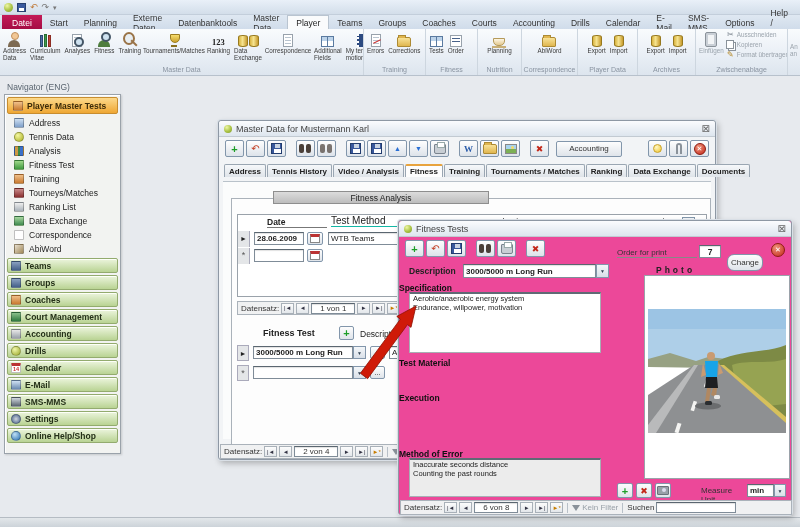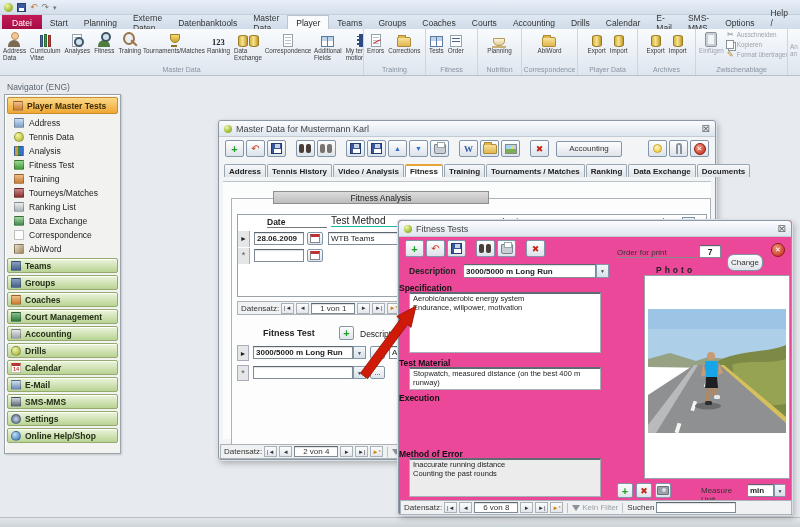--- a/index.html
+++ b/index.html
@@ -745,26 +745,25 @@
       <span>▼</span>
     </span>
 
   <span class="abs" style="left:257px;top:44px;font-weight:bold;font-size:8.5px;letter-spacing:3px">Photo</span>
 
   <span class="flabel" style="top:62px">Specification</span>
   <div class="fbox" style="top:71px;height:61px">Aerobic/anaerobic energy system
 Endurance, willpower, motivation</div>
 
   <span class="flabel" style="top:137px">Test Material</span>
-  <div class="fbox" style="top:146px;height:23px">Stopwatch, measured distance (on the best 400 m runway)</div>
 
   <span class="flabel" style="top:172px">Execution</span>
 
   <span class="flabel" style="top:228px">Method of Error</span>
-  <div class="fbox" style="top:237px;height:39px;background:#ececec">Inaccurate running distance
+  <div class="fbox" style="top:237px;height:39px;background:#ececec">Inaccurate seconds distance
 Counting the past rounds</div>
 
   <div class="abs" style="left:245px;top:54px;width:146px;height:204px;background:#fff;border:1px solid #9aa2aa">
     <svg width="138" height="124" style="position:absolute;left:3px;top:33px" viewBox="0 0 138 124">
       <rect x="0" y="0" width="138" height="56" fill="#aecfe8"></rect>
       <rect x="0" y="0" width="138" height="20" fill="#9cc4e4"></rect>
       <path d="M0,58 L0,50 L22,44 L48,52 L60,48 L138,56 L138,60 Z" fill="#97a183"></path>
       <path d="M70,52 C95,40 120,44 138,36 L138,110 L86,110 Z" fill="#7d8a45"></path>
       <path d="M84,56 C100,50 120,56 138,50 L138,95 L92,100 Z" fill="#96a352"></path>
       <path d="M46,56 L74,56 L138,112 L138,124 L0,124 L0,86 Z" fill="#8e9092"></path>

